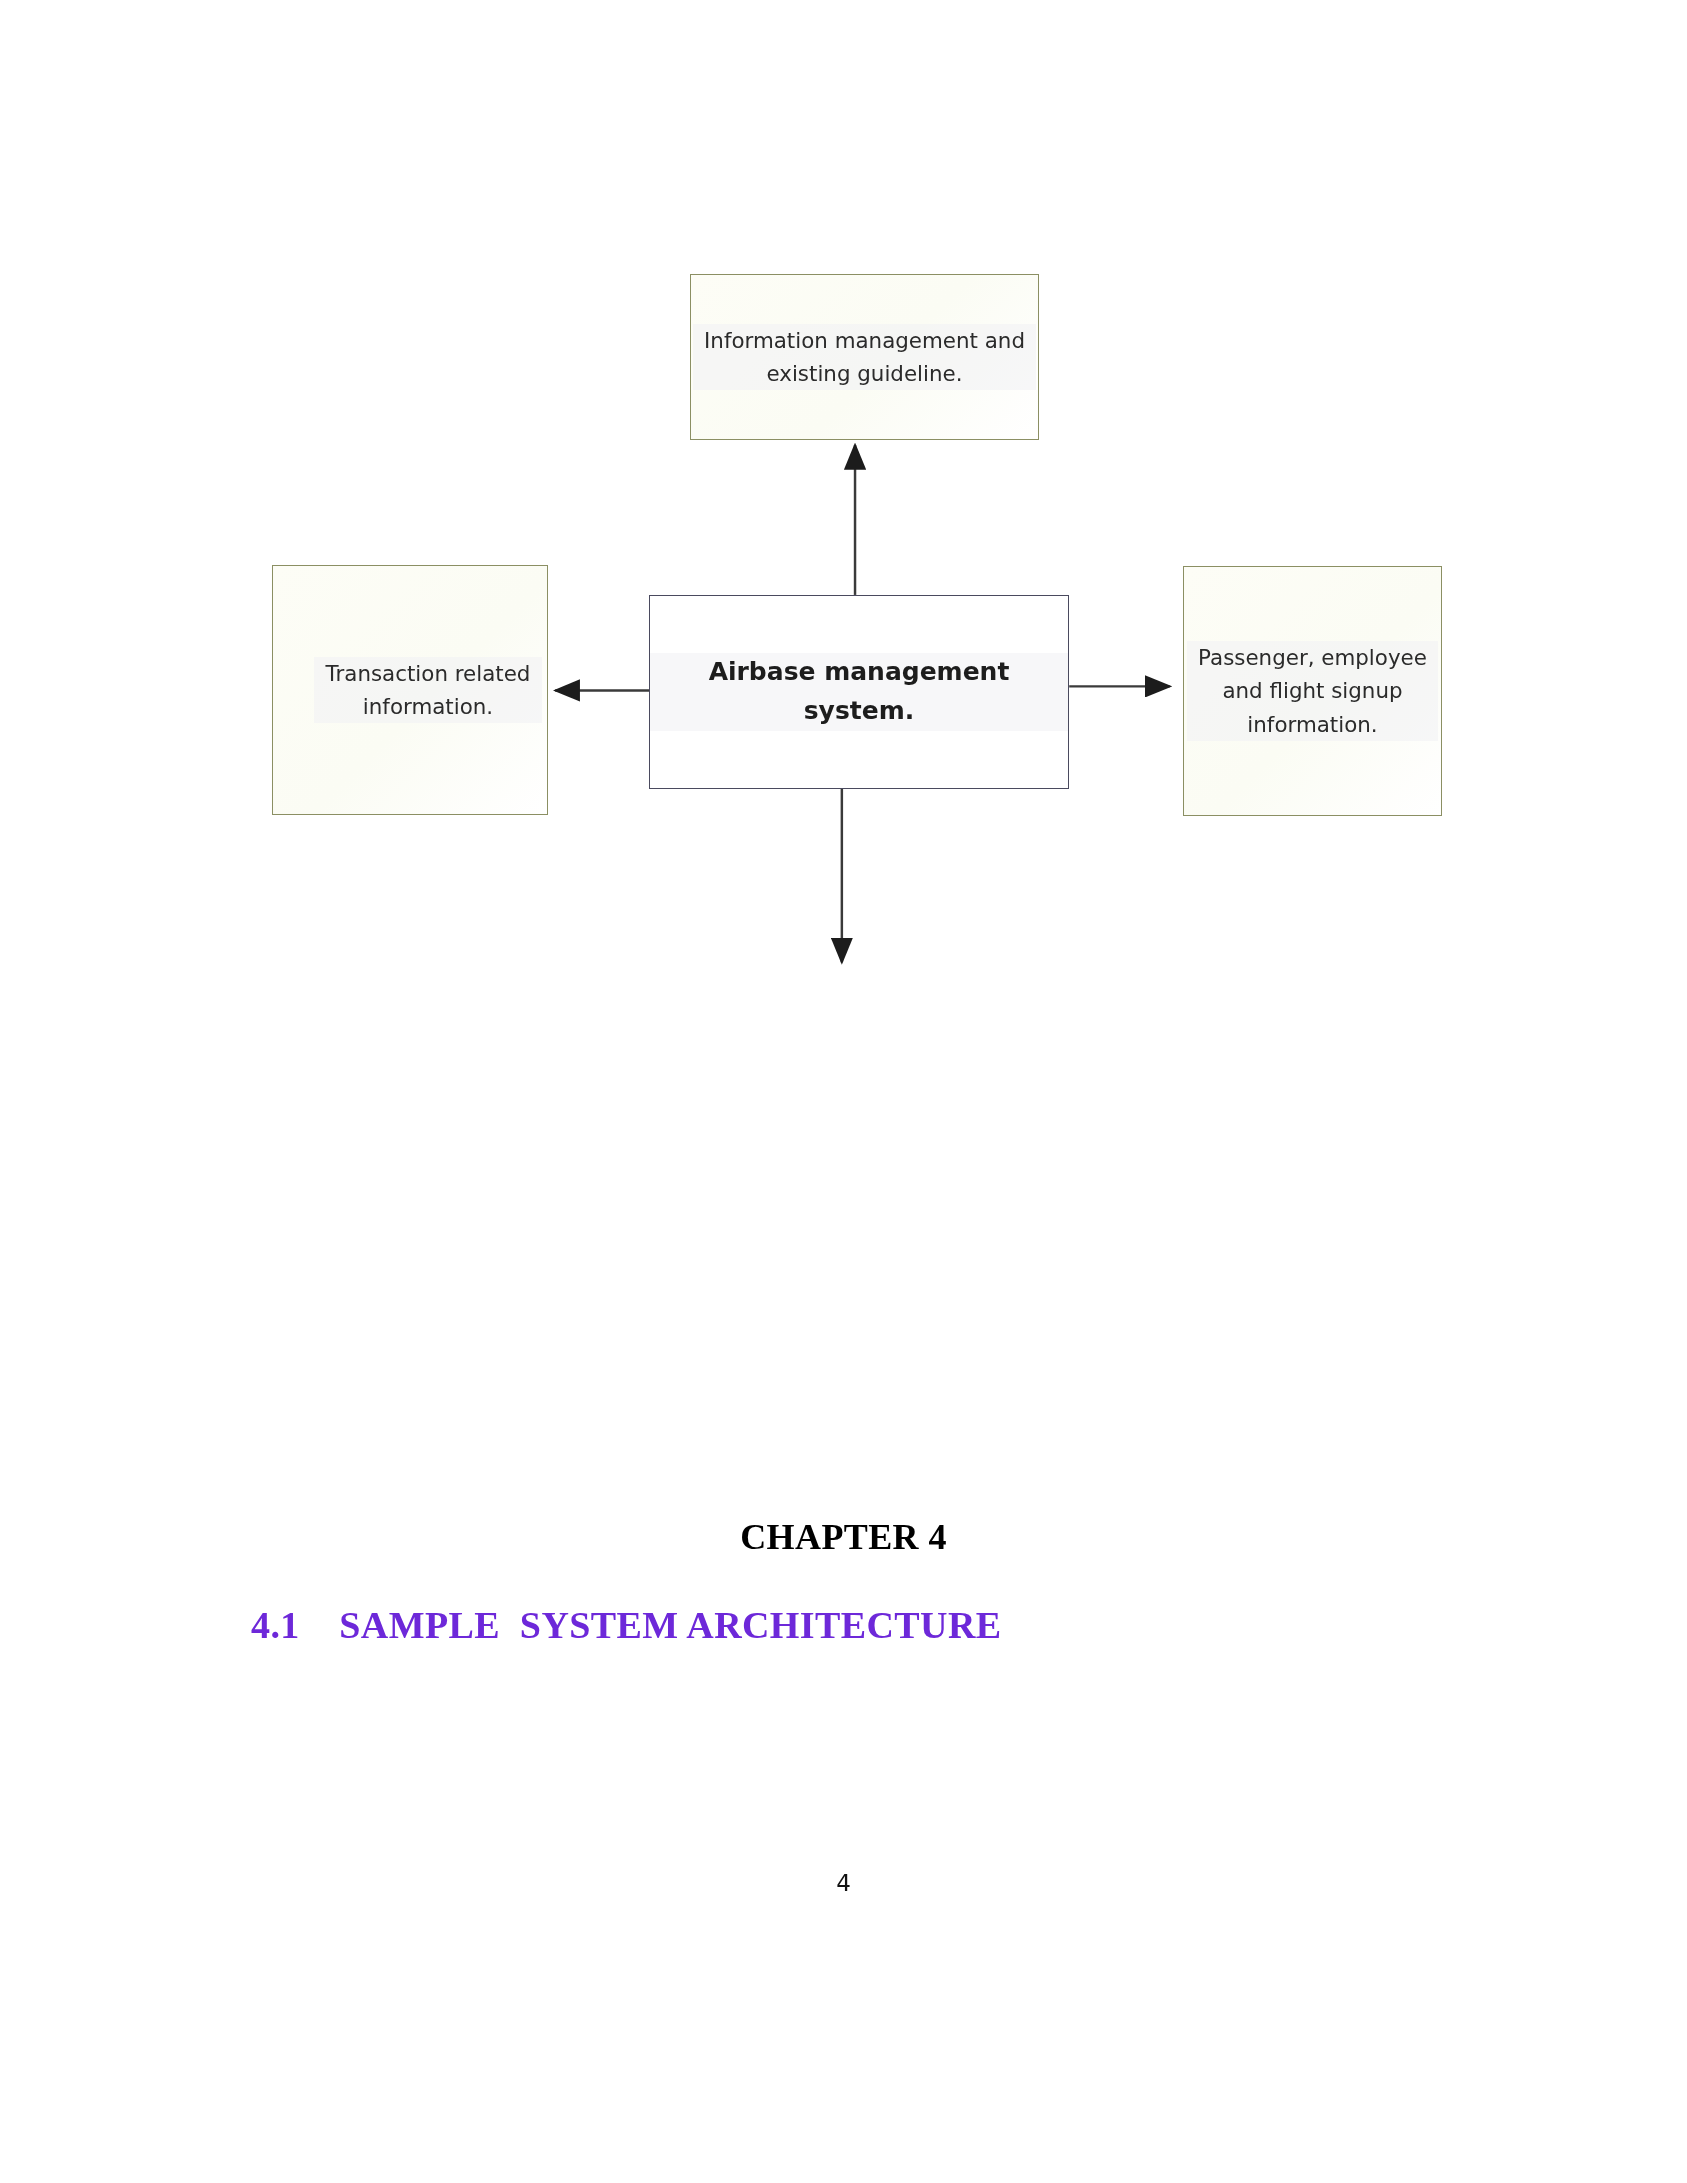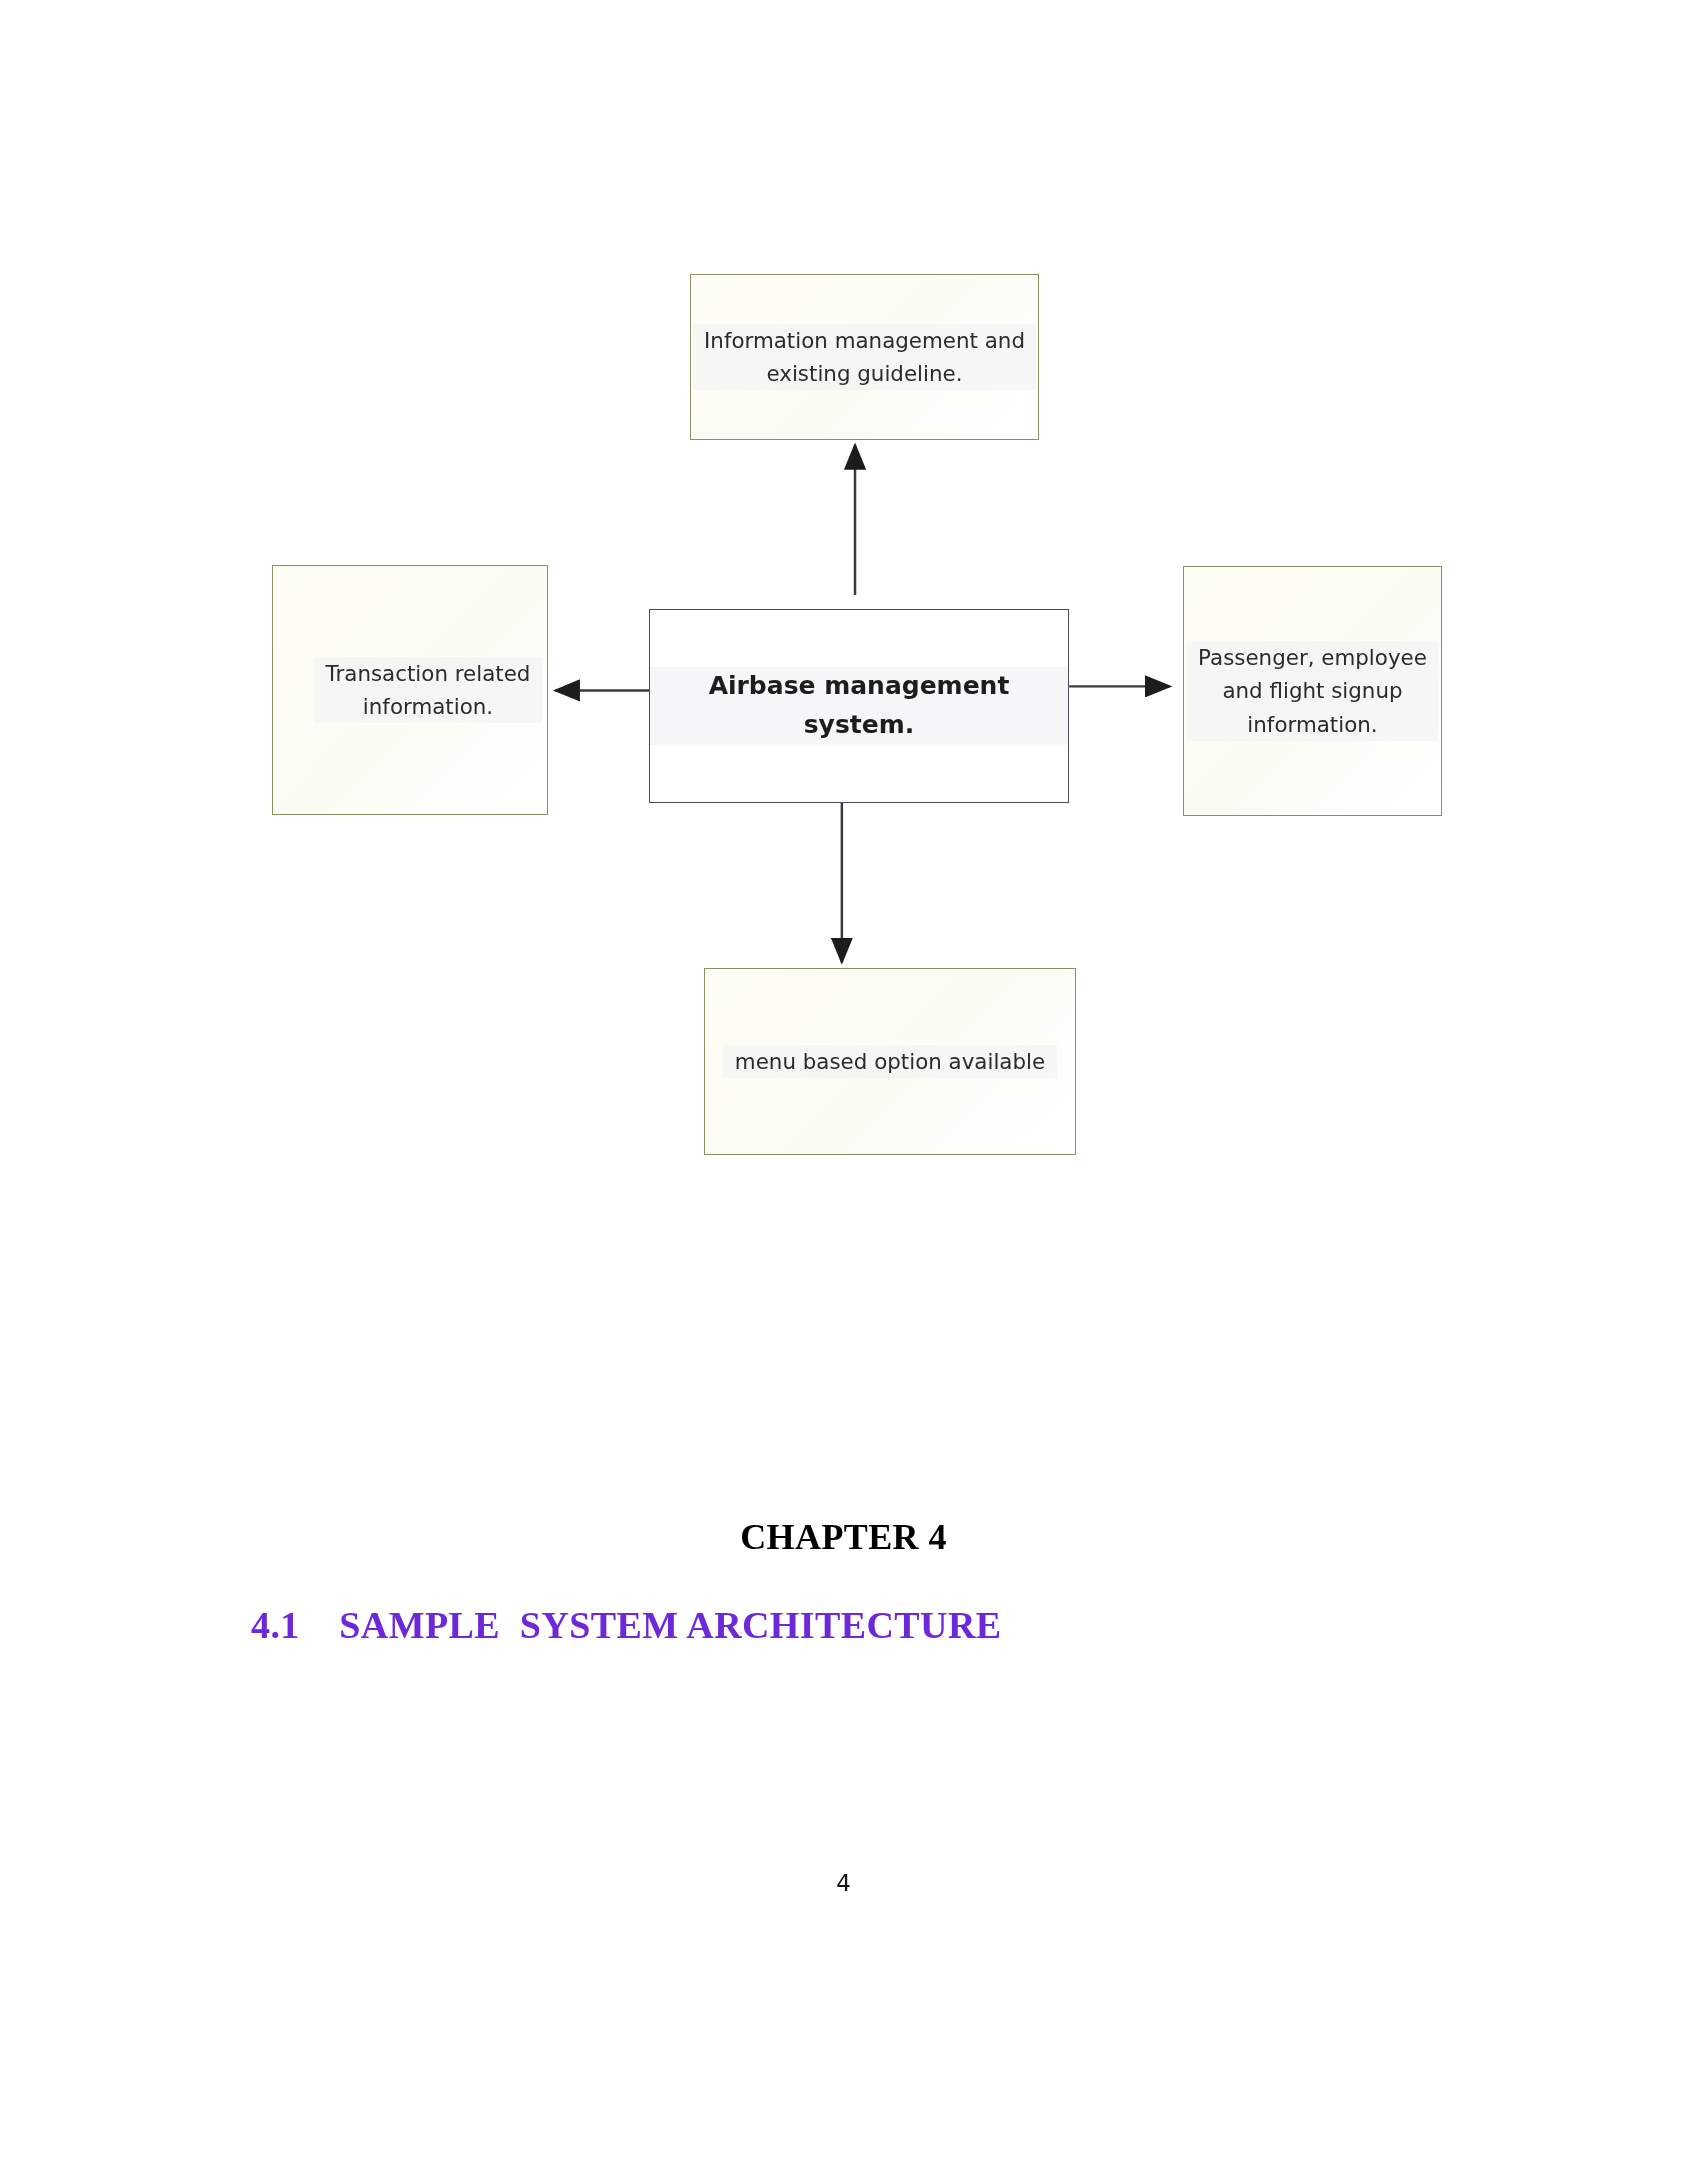--- a/index.html
+++ b/index.html
@@ -63,21 +63,21 @@
 
   .node .label {
     display: block;
     padding: 0 11.5px;
     
     background: rgba(240, 241, 244, 0.55);
   }
 
   #node-top      { left: 690px;  top: 274px;  width: 349px; height: 166px; }
   #node-left     { left: 272px;  top: 565px;  width: 276px; height: 250px; padding-left: 36px; }
-  #node-hub      { left: 649px;  top: 609px;  width: 420px; height: 194px; }
+  #node-hub      { left: 649px;  top: 595px;  width: 420px; height: 194px; }
   #node-right    { left: 1176px; top: 566px;  width: 259px; height: 250px; margin-left: 7px; }
   #node-bottom   { left: 704px;  top: 968px; width: 372px; height: 187px; }
 
   
   #connectors {
     position: absolute;
     left: 0; top: 0;
     width: 1687px;
     height: 1236px;
     pointer-events: none;
@@ -166,23 +166,20 @@
     </div>
 
     <div class="node satellite" id="node-right">
       <span class="label">
         <span>Passenger, employee</span><br>
         <span>and flight signup</span><br>
         <span>information.</span>
       </span>
     </div>
 
-    <div class="node satellite" id="node-bottom">
-      <span class="label">menu based option available</span>
-    </div>
 
   </div>
 
   <div id="prose">
     <div class="heading-center" id="chapter-line">CHAPTER 4</div>
     <div id="section-line"><span id="section-number">4.1</span>    <span id="section-title">SAMPLE  SYSTEM ARCHITECTURE</span></div>
   </div>
 
   <div id="page-number">4</div>
 

